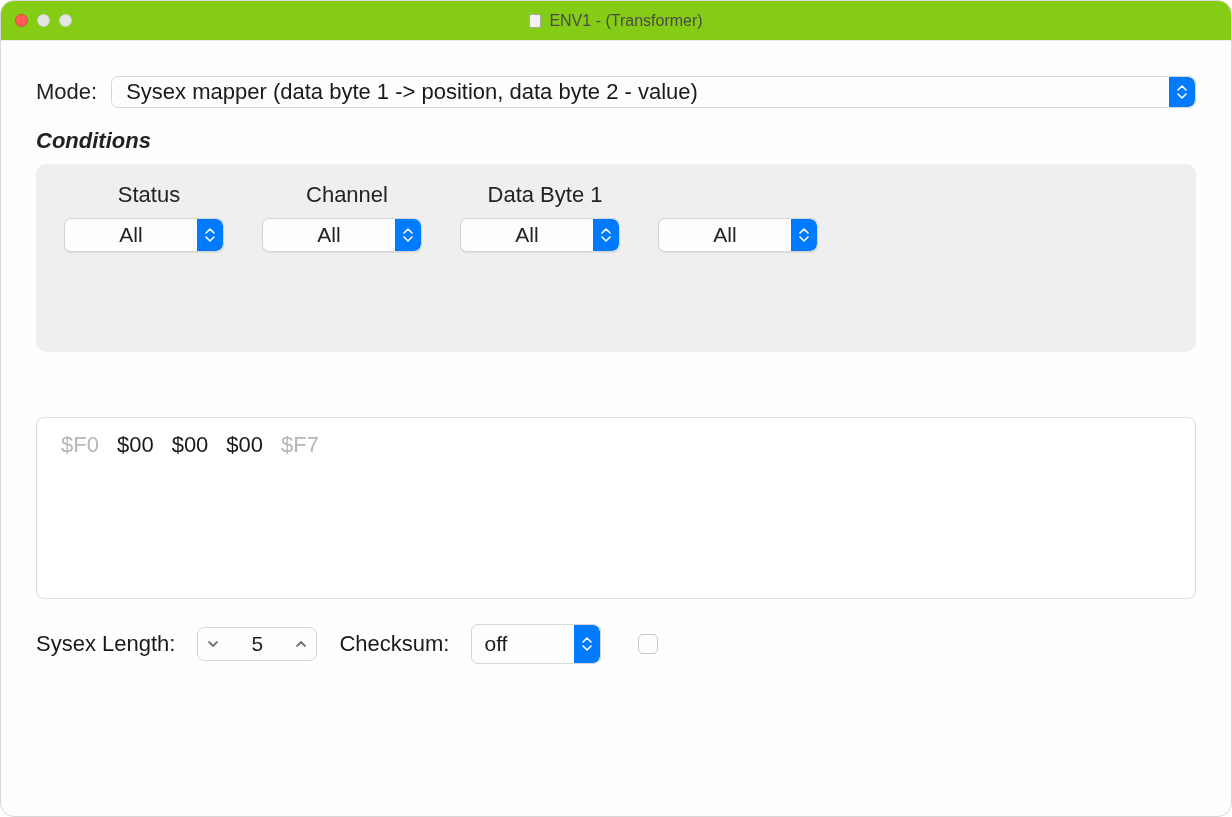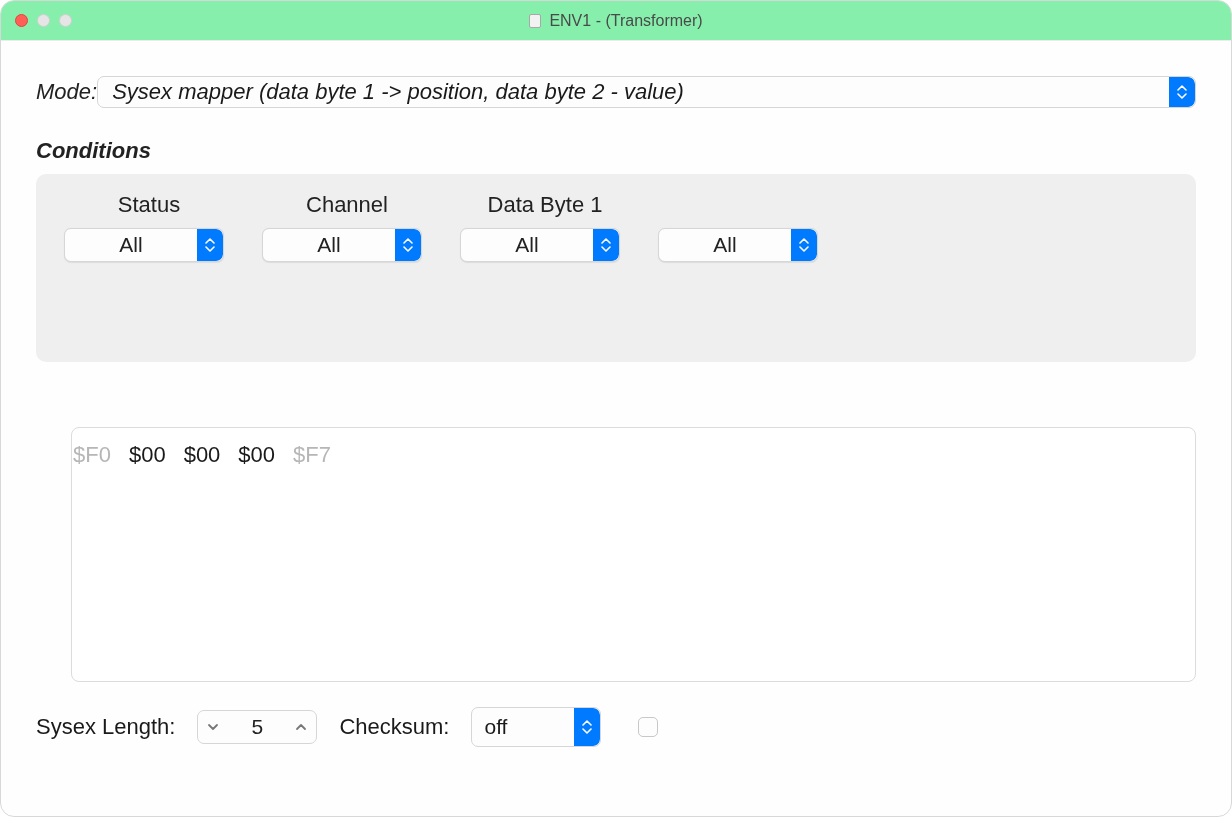--- a/index.html
+++ b/index.html
@@ -14,21 +14,21 @@
     width: 1232px;
     height: 817px;
     border: 1px solid #d8d8d8;
     border-radius: 14px;
     background: #fefefe;
     position: relative;
     overflow: hidden;
   }
   .titlebar {
     height: 40px;
-    background: #86efac;
+    background: #84cc16;
     border-bottom: 1px solid #ececec;
     display: flex;
     align-items: center;
     position: relative;
   }
   .tl-buttons {
     display: flex;
     gap: 9px;
     margin-left: 14px;
     align-items: center;
@@ -57,22 +57,22 @@
     border: 1px solid #a8a8a8;
     border-radius: 2px;
     background: #f2f2f2;
   }
   .content {
     padding: 35px 35px 20px 35px;
   }
   .row {
     display: flex;
     align-items: center;
-    margin-bottom: 30px;
-    font-style: italic;
+    gap: 14px;
+    margin-bottom: 20px;
   }
   .label {
     font-size: 22px;
     color: #222;
   }
   .label-bold { font-weight: 700; font-style: italic; }
 
   
   .select {
     display: flex;
@@ -141,26 +141,25 @@
   .cond-col .header {
     font-size: 22px;
     color: #222;
     margin-bottom: 10px;
   }
   .cond-col .select { width: 160px; }
 
   .sysex-box {
     border: 1px solid #dcdcdc;
     border-radius: 8px;
-    height: 255px;
-    padding: 14px 1px;
+    height: 182px;
+    padding: 14px 24px;
     font-size: 22px;
     background: #fff;
     margin-bottom: 25px;
-    margin-left: 35px;
   }
   .sysex-bytes {
     display: flex;
     gap: 18px;
   }
   .byte { color: #1a1a1a; font-weight: 500; }
   .byte.muted { color: #b6b6b6; font-weight: 400; }
 
   .bottom-row {
     display: flex;

